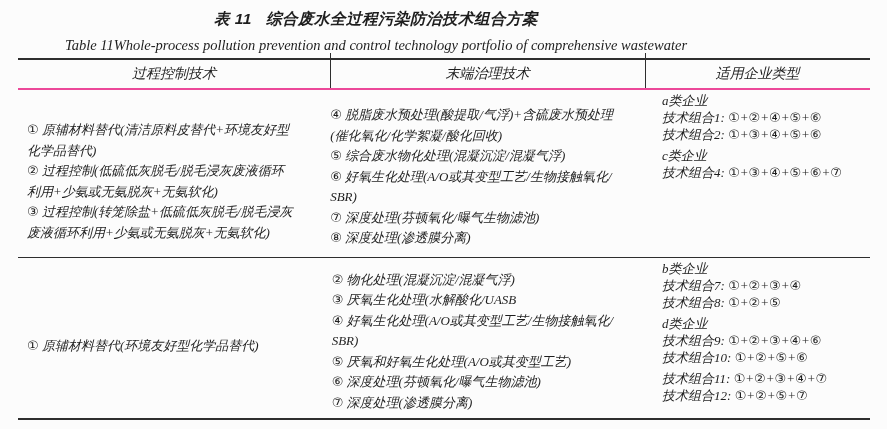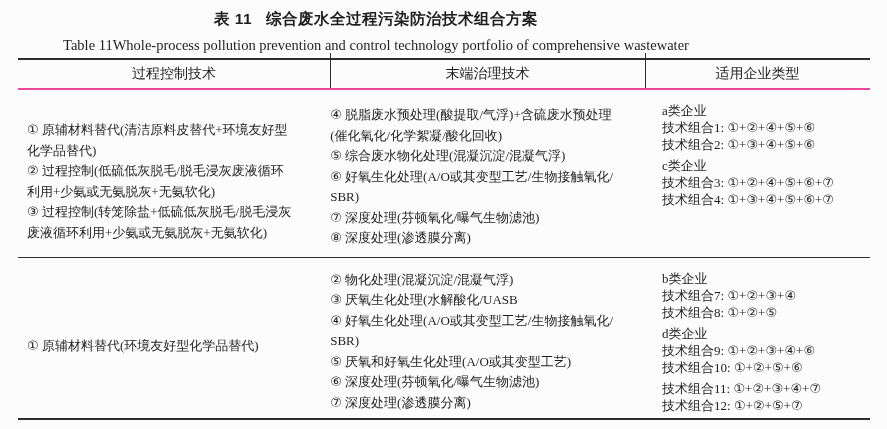--- a/index.html
+++ b/index.html
@@ -3,21 +3,21 @@
 <meta charset="utf-8">
 <style>
   html, body { margin: 0; padding: 0; }
   body {
     width: 887px; height: 429px;
     background: #fcfcfc;
     color: #1e1e1e;
     font-family: "Liberation Serif", "DejaVu Serif", "DejaVu Sans", serif;
     overflow: hidden;
   }
-  .page { position: relative; width: 752px; height: 429px; }
+  .page { position: relative; width: 752px; height: 429px; font-style: italic; }
 
   
   .caption-zh {
     padding-top: 9px;
     text-align: center;
     font-family: "Liberation Sans", "DejaVu Sans", sans-serif;
     font-weight: bold;
     font-size: 15.5px;
     letter-spacing: 0.5px;
   }
@@ -64,21 +64,21 @@
   .row1 { height: 167px; border-bottom: 1px solid #2e2e2e; }
   .row2 { height: 160px; }
 
   .td {
     font-size: 13px;
     line-height: 20.5px;
     overflow: hidden;
   }
   .td.c1 { padding: 16px 6px 0 9px; }
   .td.c2 { padding: 7px 4px 0 9px; align-items: flex-end; }
-  .td.c3 { padding: 12px 2px 0 7px; margin-left: 38px; }
+  .td.c3 { padding: 2px 2px 0 7px; margin-left: 38px; }
   .vcenter {
     display: flex;
     flex-direction: column;
     justify-content: center;
   }
   .pre { white-space: pre-line; }
 
   
   .groups { line-height: 17px; }
   .grp { margin-top: 4px; }
@@ -127,21 +127,20 @@
 ⑧ 深度处理(渗透膜分离)</div>
       </div>
       <div class="td c3 groups">
         <div class="grp">
           <div class="glabel">a类企业</div>
           <div class="gcombo">技术组合1: ①+②+④+⑤+⑥</div>
           <div class="gcombo">技术组合2: ①+③+④+⑤+⑥</div>
         </div>
         <div class="grp">
           <div class="glabel">c类企业</div>
-          <div class="gcombo">技术组合3: ①+②+④+⑤+⑥+⑦</div>
           <div class="gcombo">技术组合4: ①+③+④+⑤+⑥+⑦</div>
         </div>
       </div>
     </div>
 
     <div class="trow row2">
       <div class="td c1 vcenter">
         <div class="pre">① 原辅材料替代(环境友好型化学品替代)</div>
       </div>
       <div class="td c2 vcenter">

